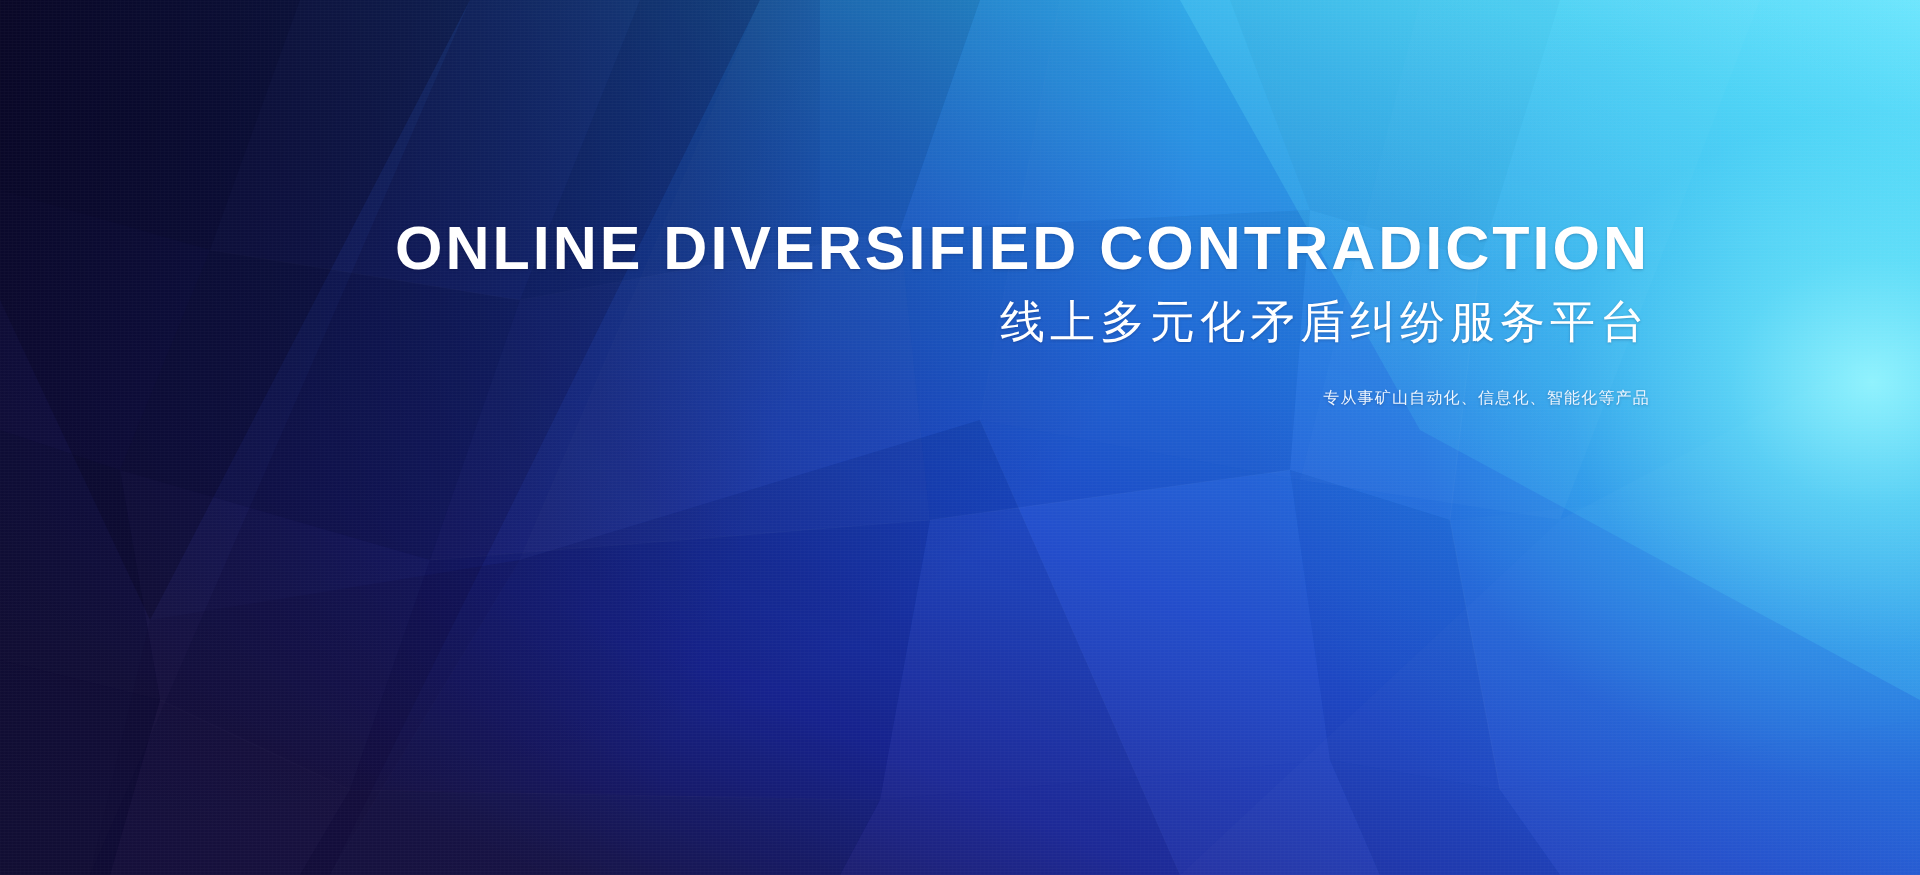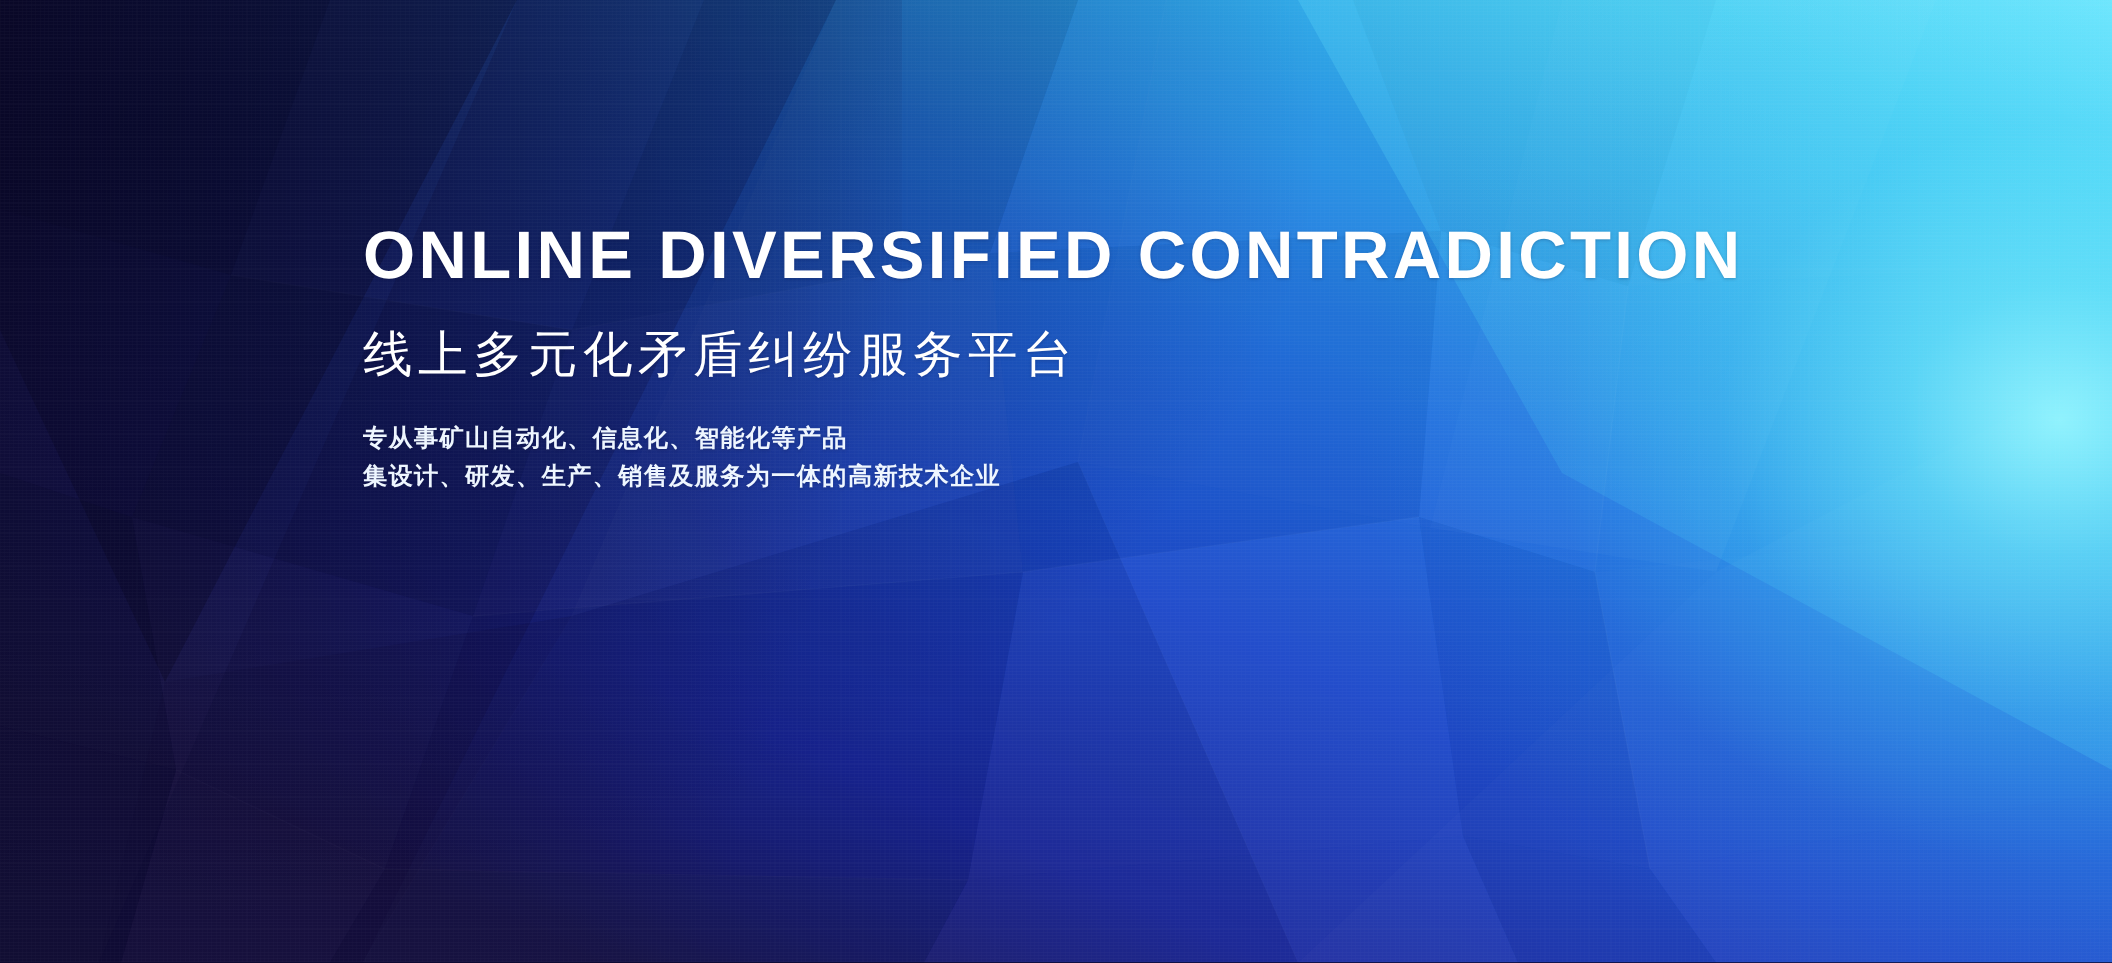--- a/index.html
+++ b/index.html
@@ -49,51 +49,52 @@
     background-image:
       repeating-linear-gradient(0deg, rgba(255,255,255,0.5) 0px, rgba(255,255,255,0.5) 1px, rgba(0,0,0,0) 1px, rgba(0,0,0,0) 3px),
       repeating-linear-gradient(90deg, rgba(255,255,255,0.35) 0px, rgba(255,255,255,0.35) 1px, rgba(0,0,0,0) 1px, rgba(0,0,0,0) 4px);
     pointer-events:none;
   }
 
   
   #content {
     position:absolute;
     left:330px;
-    top:204px;
+    top:220px;
     width:1320px;
+    text-align:right;
   }
 
   #headline-en {
     font-size:61px;
     line-height:57px;
     font-weight:700;
     letter-spacing:3.0px;
     color:#ffffff;
     white-space:nowrap;
     text-shadow:0 1px 3px rgba(0,10,50,0.22);
   }
   #headline-en .hl-line { display:block; }
 
   #headline-zh {
-    margin-top:35px;
+    margin-top:19px;
     font-size:45px;
     line-height:52px;
     font-weight:400;
     letter-spacing:5.0px;
     color:#ffffff;
     white-space:nowrap;
     text-shadow:0 1px 3px rgba(0,10,50,0.22);
   }
 
   #subtext {
     margin-top:32px;
-    font-size:22px;
+    font-size:16px;
     line-height:35px;
-    font-weight:700;
+    font-weight:400;
     letter-spacing:1.2px;
     color:#eef6ff;
     white-space:nowrap;
     text-shadow:0 1px 3px rgba(0,10,50,0.25);
   }
   #subtext .sub-line { display:block; }
 </style>
 </head>
 <body>
 
@@ -202,17 +203,16 @@
   <div id="content">
 
     <h1 id="headline-en">
       <span class="hl-line">ONLINE DIVERSIFIED CONTRADICTION</span>
     </h1>
 
     <h2 id="headline-zh">线上多元化矛盾纠纷服务平台</h2>
 
     <div id="subtext">
       <span class="sub-line">专从事矿山自动化、信息化、智能化等产品</span>
-      <span class="sub-line">集设计、研发、生产、销售及服务为一体的高新技术企业</span>
     </div>
 
   </div>
 </div>
 
 </body></html>

